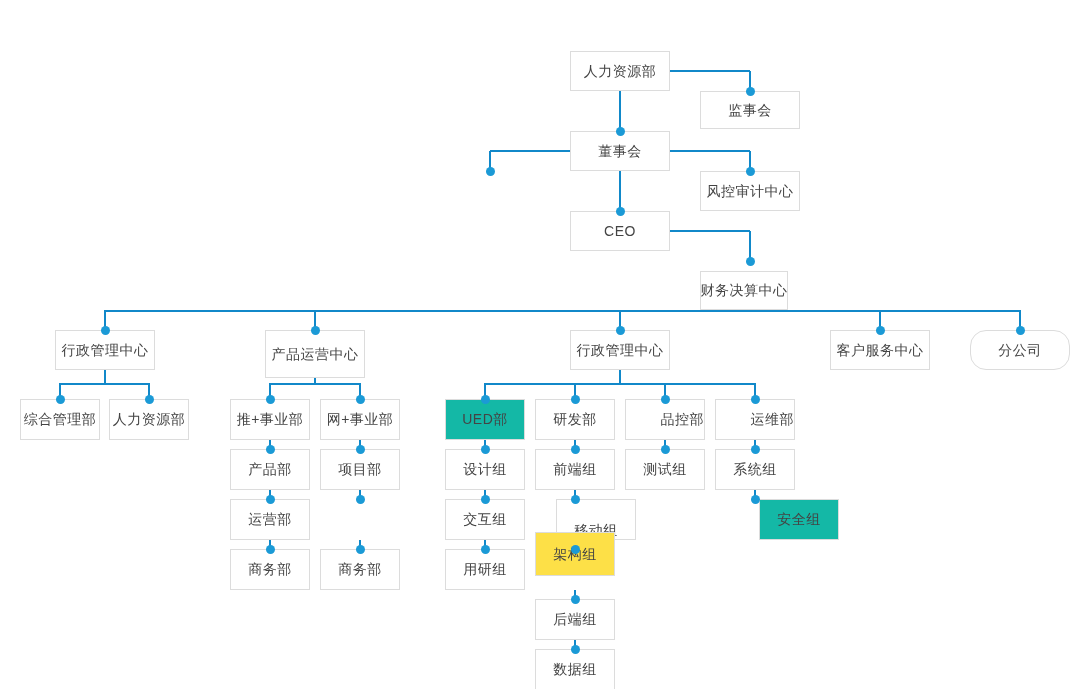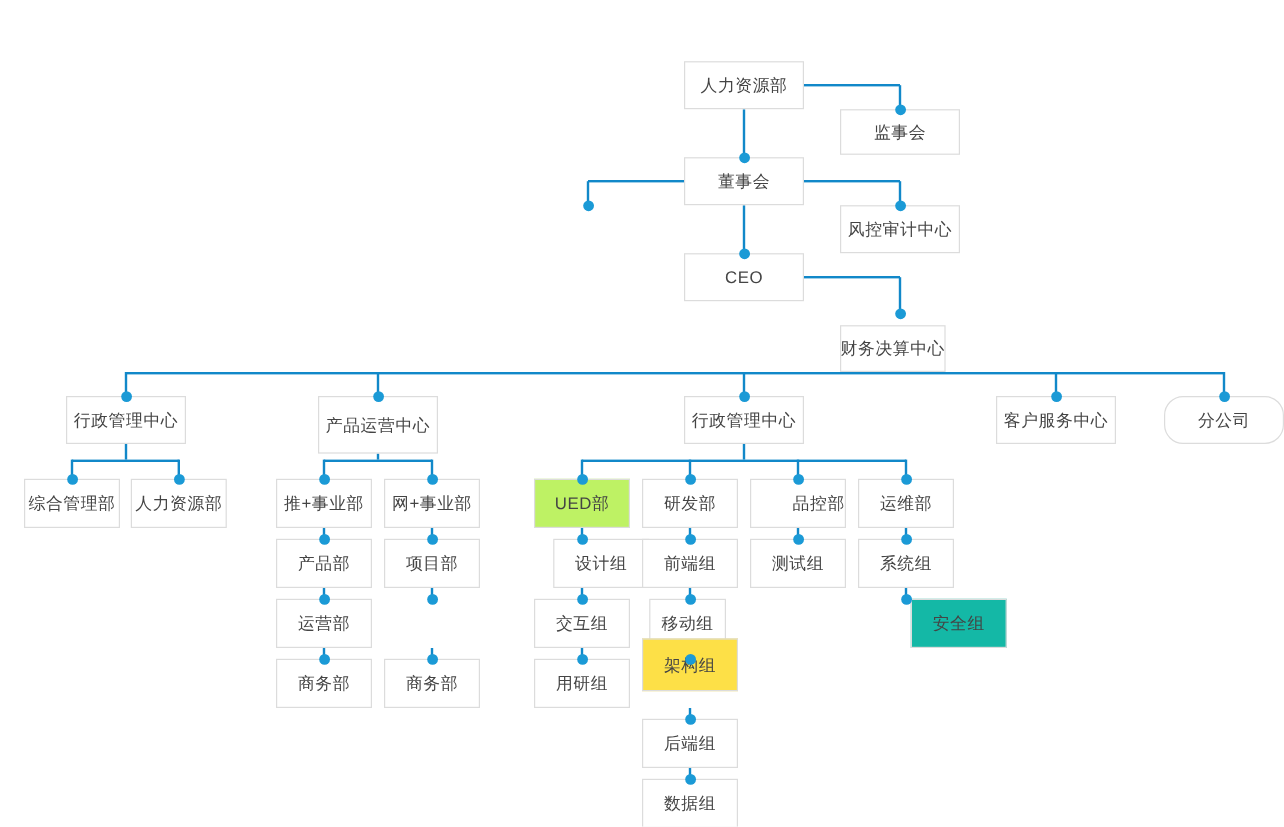--- a/index.html
+++ b/index.html
@@ -190,48 +190,48 @@
     </div>
     <div class="node" style="left: 230px; top: 499px; width: 80px; height: 41px; border-color: rgb(220, 220, 220); background: rgb(255, 255, 255); color: rgb(68, 68, 68);">
       <span>运营部</span>
     </div>
     <div class="node" style="left: 230px; top: 549px; width: 80px; height: 41px; border-color: rgb(220, 220, 220); background: rgb(255, 255, 255); color: rgb(68, 68, 68);">
       <span>商务部</span>
     </div>
     <div class="node" style="left: 320px; top: 549px; width: 80px; height: 41px; border-color: rgb(220, 220, 220); background: rgb(255, 255, 255); color: rgb(68, 68, 68);">
       <span>商务部</span>
     </div>
-    <div class="node" style="left: 445px; top: 399px; width: 80px; height: 41px; border-color: rgb(220, 220, 220); background: #bef264; color: rgb(68, 68, 68);">
+    <div class="node" style="left: 445px; top: 399px; width: 80px; height: 41px; border-color: rgb(220, 220, 220); background: #14b8a6; color: rgb(68, 68, 68);">
       <span>UED部</span>
     </div>
     <div class="node" style="left: 535px; top: 399px; width: 80px; height: 41px; border-color: rgb(220, 220, 220); background: rgb(255, 255, 255); color: rgb(68, 68, 68);">
       <span>研发部</span>
     </div>
     <div class="node" style="left: 625px; top: 399px; width: 80px; height: 41px; border-color: rgb(220, 220, 220); background: rgb(255, 255, 255); color: rgb(68, 68, 68); justify-content: flex-end;">
       <span>品控部</span>
     </div>
-    <div class="node" style="left: 715px; top: 399px; width: 80px; height: 41px; border-color: rgb(220, 220, 220); background: rgb(255, 255, 255); color: rgb(68, 68, 68);">
+    <div class="node" style="left: 715px; top: 399px; width: 80px; height: 41px; border-color: rgb(220, 220, 220); background: rgb(255, 255, 255); color: rgb(68, 68, 68); justify-content: flex-end;">
       <span>运维部</span>
     </div>
-    <div class="node" style="left: 445px; top: 449px; width: 80px; height: 41px; border-color: rgb(220, 220, 220); background: rgb(255, 255, 255); color: rgb(68, 68, 68); margin-left: 16px;">
+    <div class="node" style="left: 445px; top: 449px; width: 80px; height: 41px; border-color: rgb(220, 220, 220); background: rgb(255, 255, 255); color: rgb(68, 68, 68);">
       <span>设计组</span>
     </div>
     <div class="node" style="left: 535px; top: 449px; width: 80px; height: 41px; border-color: rgb(220, 220, 220); background: rgb(255, 255, 255); color: rgb(68, 68, 68);">
       <span>前端组</span>
     </div>
     <div class="node" style="left: 625px; top: 449px; width: 80px; height: 41px; border-color: rgb(220, 220, 220); background: rgb(255, 255, 255); color: rgb(68, 68, 68);">
       <span>测试组</span>
     </div>
     <div class="node" style="left: 715px; top: 449px; width: 80px; height: 41px; border-color: rgb(220, 220, 220); background: rgb(255, 255, 255); color: rgb(68, 68, 68);">
       <span>系统组</span>
     </div>
     <div class="node" style="left: 445px; top: 499px; width: 80px; height: 41px; border-color: rgb(220, 220, 220); background: rgb(255, 255, 255); color: rgb(68, 68, 68);">
       <span>交互组</span>
     </div>
-    <div class="node" style="left: 541px; top: 499px; width: 64px; height: 41px; border-color: rgb(220, 220, 220); background: rgb(255, 255, 255); color: rgb(68, 68, 68);">
+    <div class="node" style="left: 556px; top: 499px; width: 80px; height: 41px; border-color: rgb(220, 220, 220); background: rgb(255, 255, 255); color: rgb(68, 68, 68); align-items: flex-end;">
       <span>移动组</span>
     </div>
     <div class="node" style="left: 715px; top: 499px; width: 80px; height: 41px; border-color: rgb(220, 220, 220); background: #14b8a6; color: rgb(68, 68, 68); margin-left: 44px;">
       <span>安全组</span>
     </div>
     <div class="node" style="left: 445px; top: 549px; width: 80px; height: 41px; border-color: rgb(220, 220, 220); background: rgb(255, 255, 255); color: rgb(68, 68, 68);">
       <span>用研组</span>
     </div>
     <div class="node" style="left: 535px; top: 532px; width: 80px; height: 44px; border-color: rgb(220, 220, 220); background: #fde047; color: rgb(68, 68, 68);">
       <span>架构组</span>

